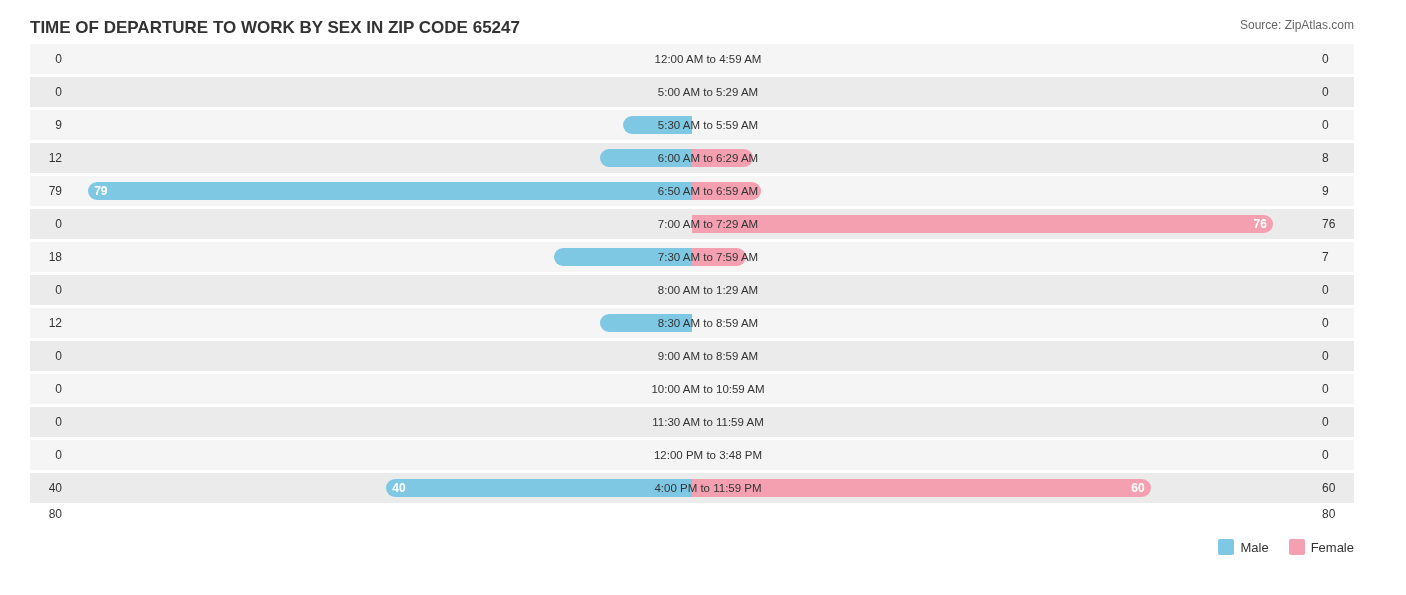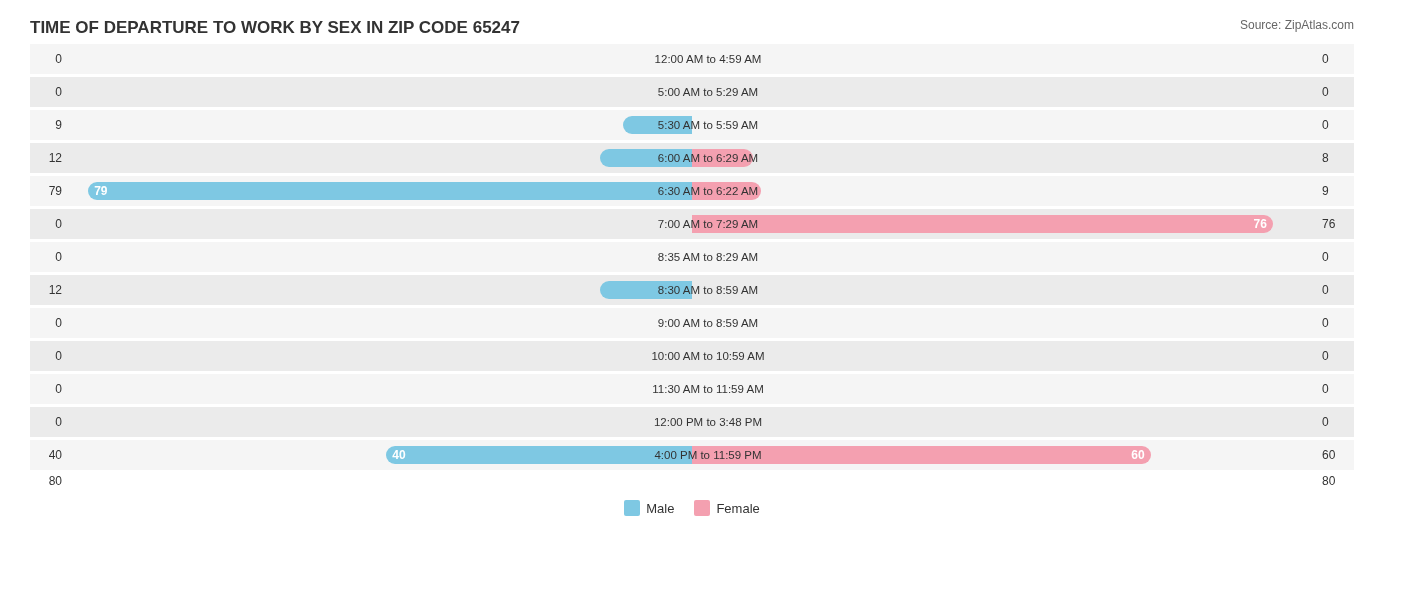--- a/index.html
+++ b/index.html
@@ -125,22 +125,22 @@
     }
     .axis-right {
       width: 38px;
       text-align: left;
       font-size: 12px;
       color: #333;
       padding-left: 6px;
     }
     .legend {
       display: flex;
-      justify-content: center;
-      margin-top: 12px;
+      justify-content: flex-end;
+      margin-top: 18px;
       gap: 20px;
     }
     .legend-item {
       display: flex;
       align-items: center;
       gap: 6px;
       font-size: 13px;
       color: #333;
     }
     .legend-box {
@@ -190,21 +190,21 @@
           </div>
           <div class="female-bar-wrap" style="width: 4.9%; left: 50%;">
             <div class="female-bar" style="width: 100%;"></div>
           </div>
         </div>
         <div class="right-value">8</div>
       </div>
       <div class="row">
         <div class="left-value">79</div>
         <div class="bars-center">
-          <div class="center-label">6:30 AM to 6:22 AM</div>
+          <div class="center-label">6:50 AM to 6:59 AM</div>
           <div class="male-bar-wrap" style="width: 48.3875%; right: 50%; position: absolute;">
             <div class="male-bar" style="width: 100%;"></div>
             <span style="position: absolute; left: 6px; top: 50%; transform: translateY(-50%); font-size: 12px; color: rgb(255, 255, 255); font-weight: bold; z-index: 4;">79</span>
           </div>
           <div class="female-bar-wrap" style="width: 5.5125%; left: 50%;">
             <div class="female-bar" style="width: 100%;"></div>
           </div>
         </div>
         <div class="right-value">9</div>
       </div>
@@ -213,23 +213,36 @@
         <div class="bars-center">
           <div class="center-label">7:00 AM to 7:29 AM</div>
           <div class="female-bar-wrap" style="width: 46.55%; left: 50%; position: absolute;">
             <div class="female-bar" style="width: 100%;"></div>
             <span style="position: absolute; right: 6px; top: 50%; transform: translateY(-50%); font-size: 12px; color: rgb(255, 255, 255); font-weight: bold; z-index: 4;">76</span>
           </div>
         </div>
         <div class="right-value">76</div>
       </div>
       <div class="row">
-        <div class="left-value">0</div>
-        <div class="bars-center">
-          <div class="center-label">8:35 AM to 8:29 AM</div>
+        <div class="left-value">18</div>
+        <div class="bars-center">
+          <div class="center-label">7:30 AM to 7:59 AM</div>
+          <div class="male-bar-wrap" style="width: 11.025%; right: 50%;">
+            <div class="male-bar" style="width: 100%;"></div>
+          </div>
+          <div class="female-bar-wrap" style="width: 4.2875%; left: 50%;">
+            <div class="female-bar" style="width: 100%;"></div>
+          </div>
+        </div>
+        <div class="right-value">7</div>
+      </div>
+      <div class="row">
+        <div class="left-value">0</div>
+        <div class="bars-center">
+          <div class="center-label">8:00 AM to 1:29 AM</div>
         </div>
         <div class="right-value">0</div>
       </div>
       <div class="row">
         <div class="left-value">12</div>
         <div class="bars-center">
           <div class="center-label">8:30 AM to 8:59 AM</div>
           <div class="male-bar-wrap" style="width: 7.35%; right: 50%;">
             <div class="male-bar" style="width: 100%;"></div>
           </div>

